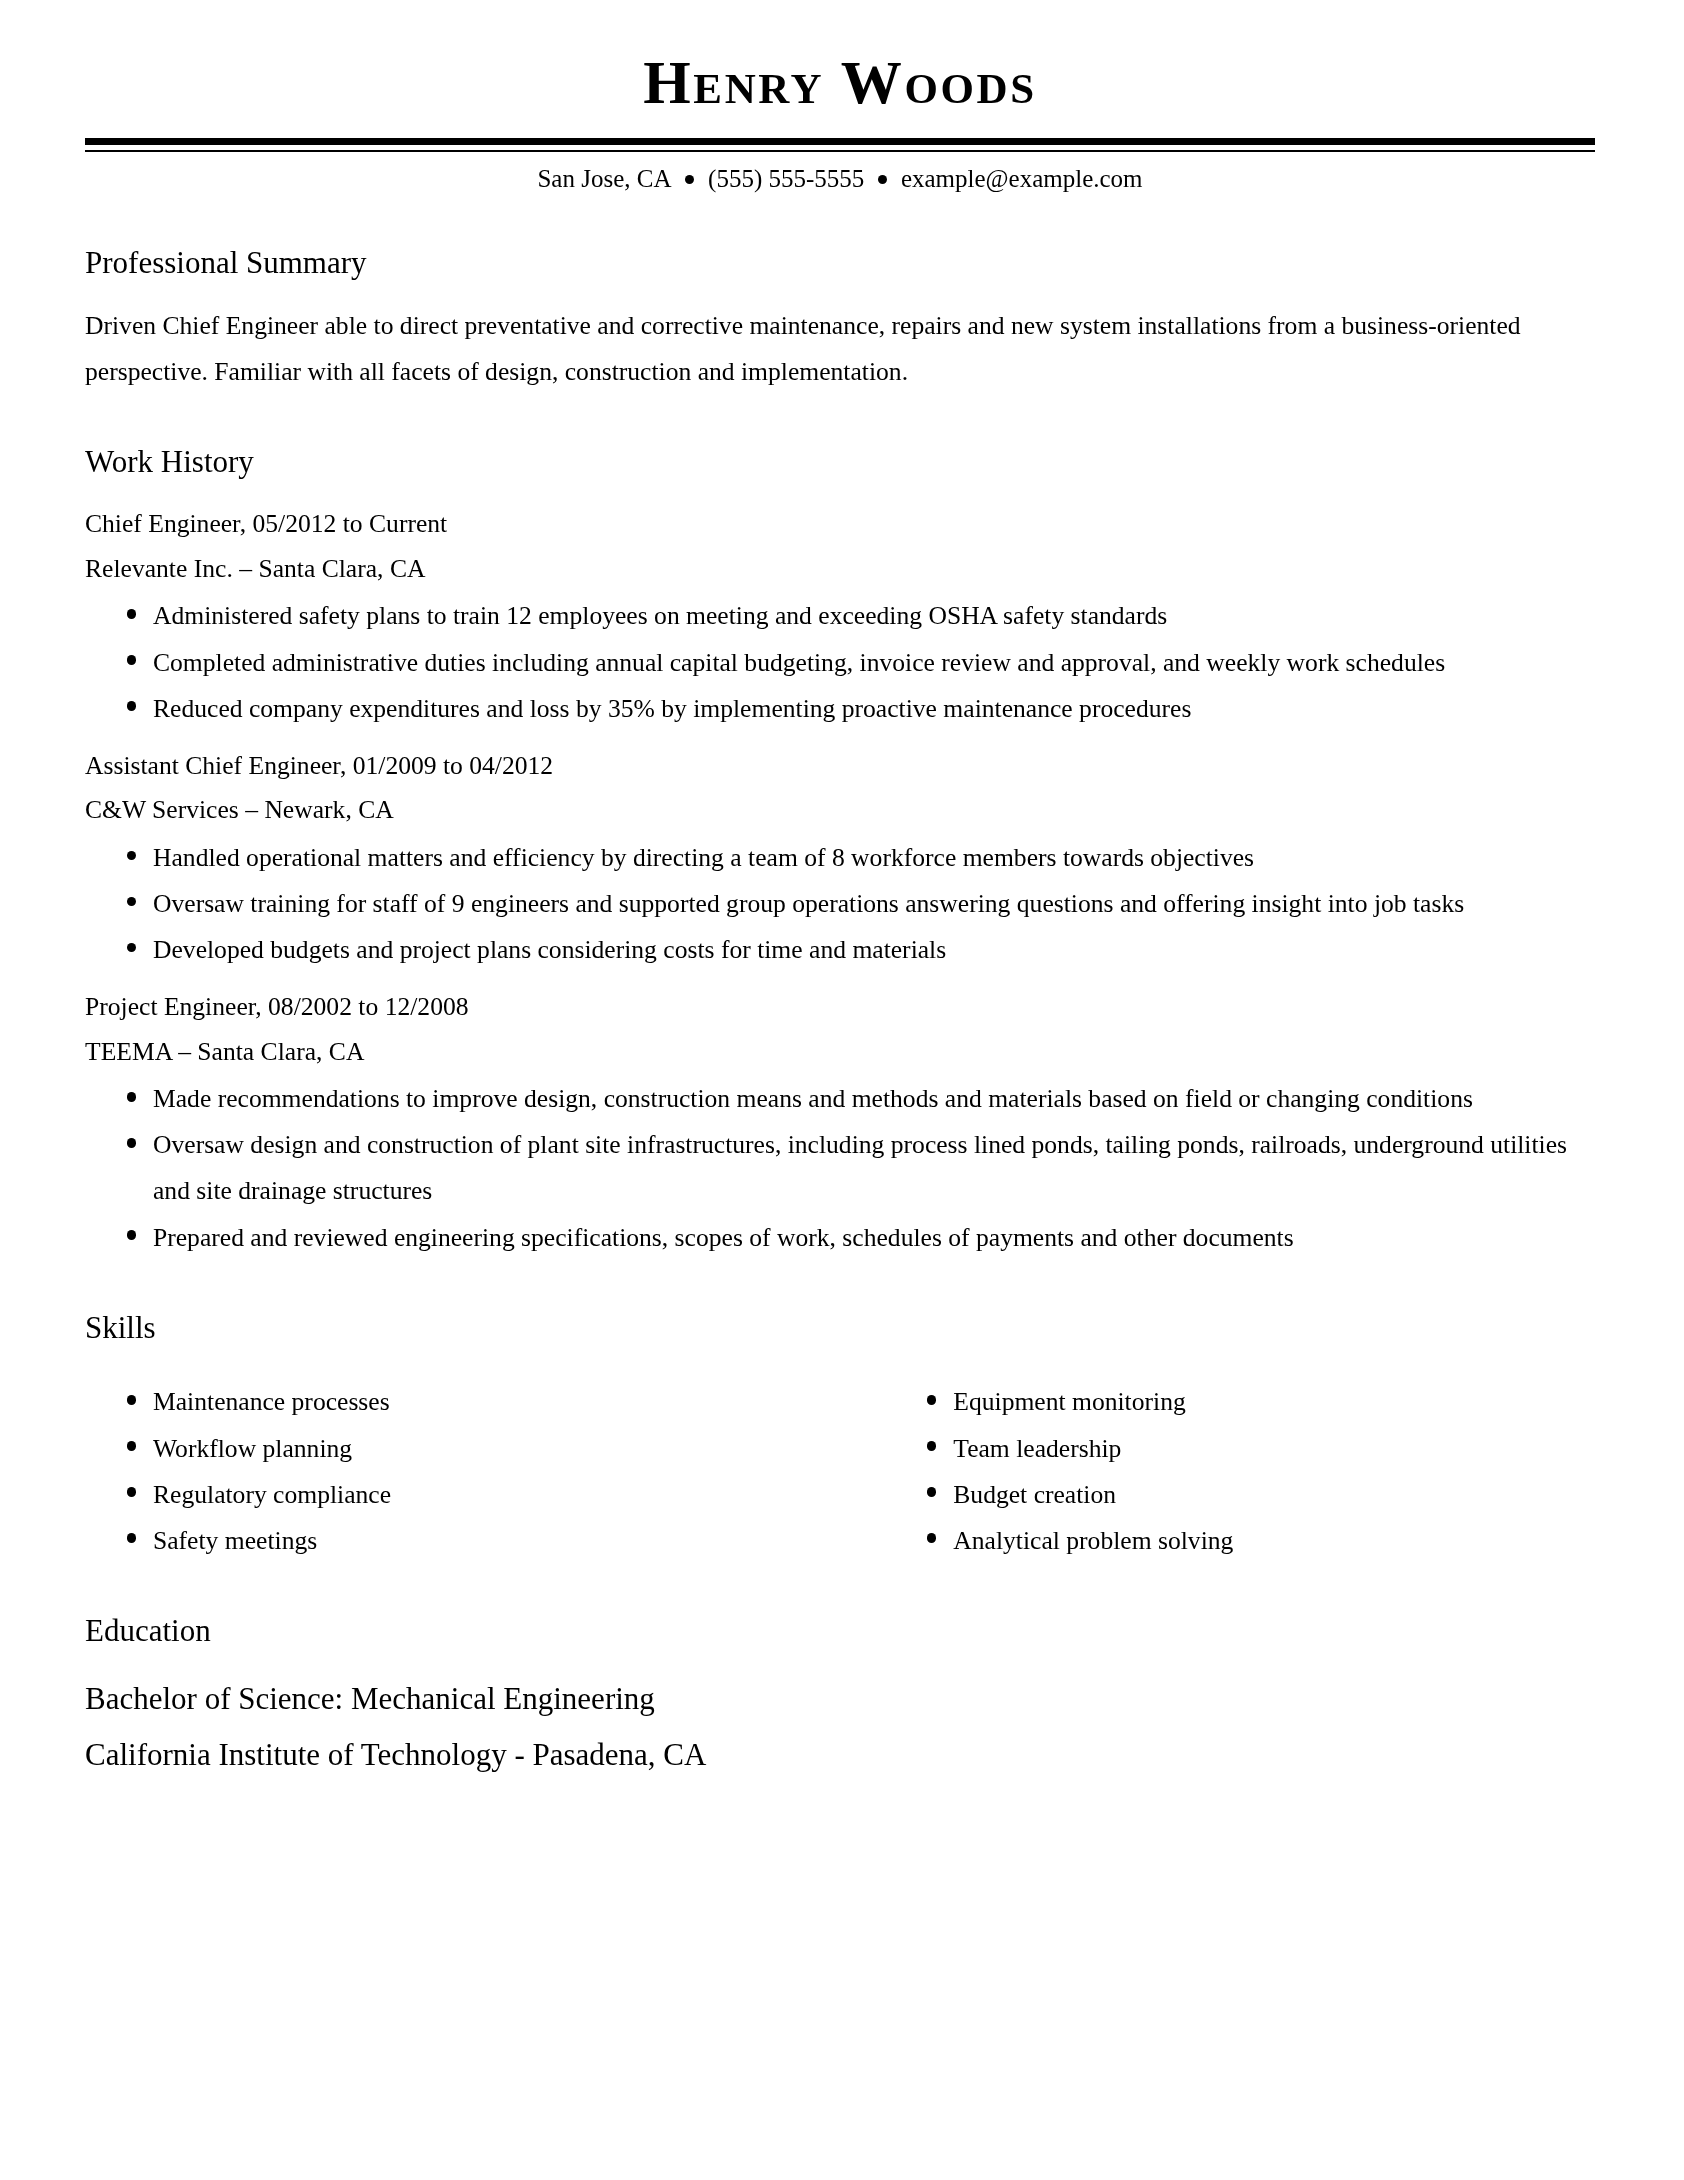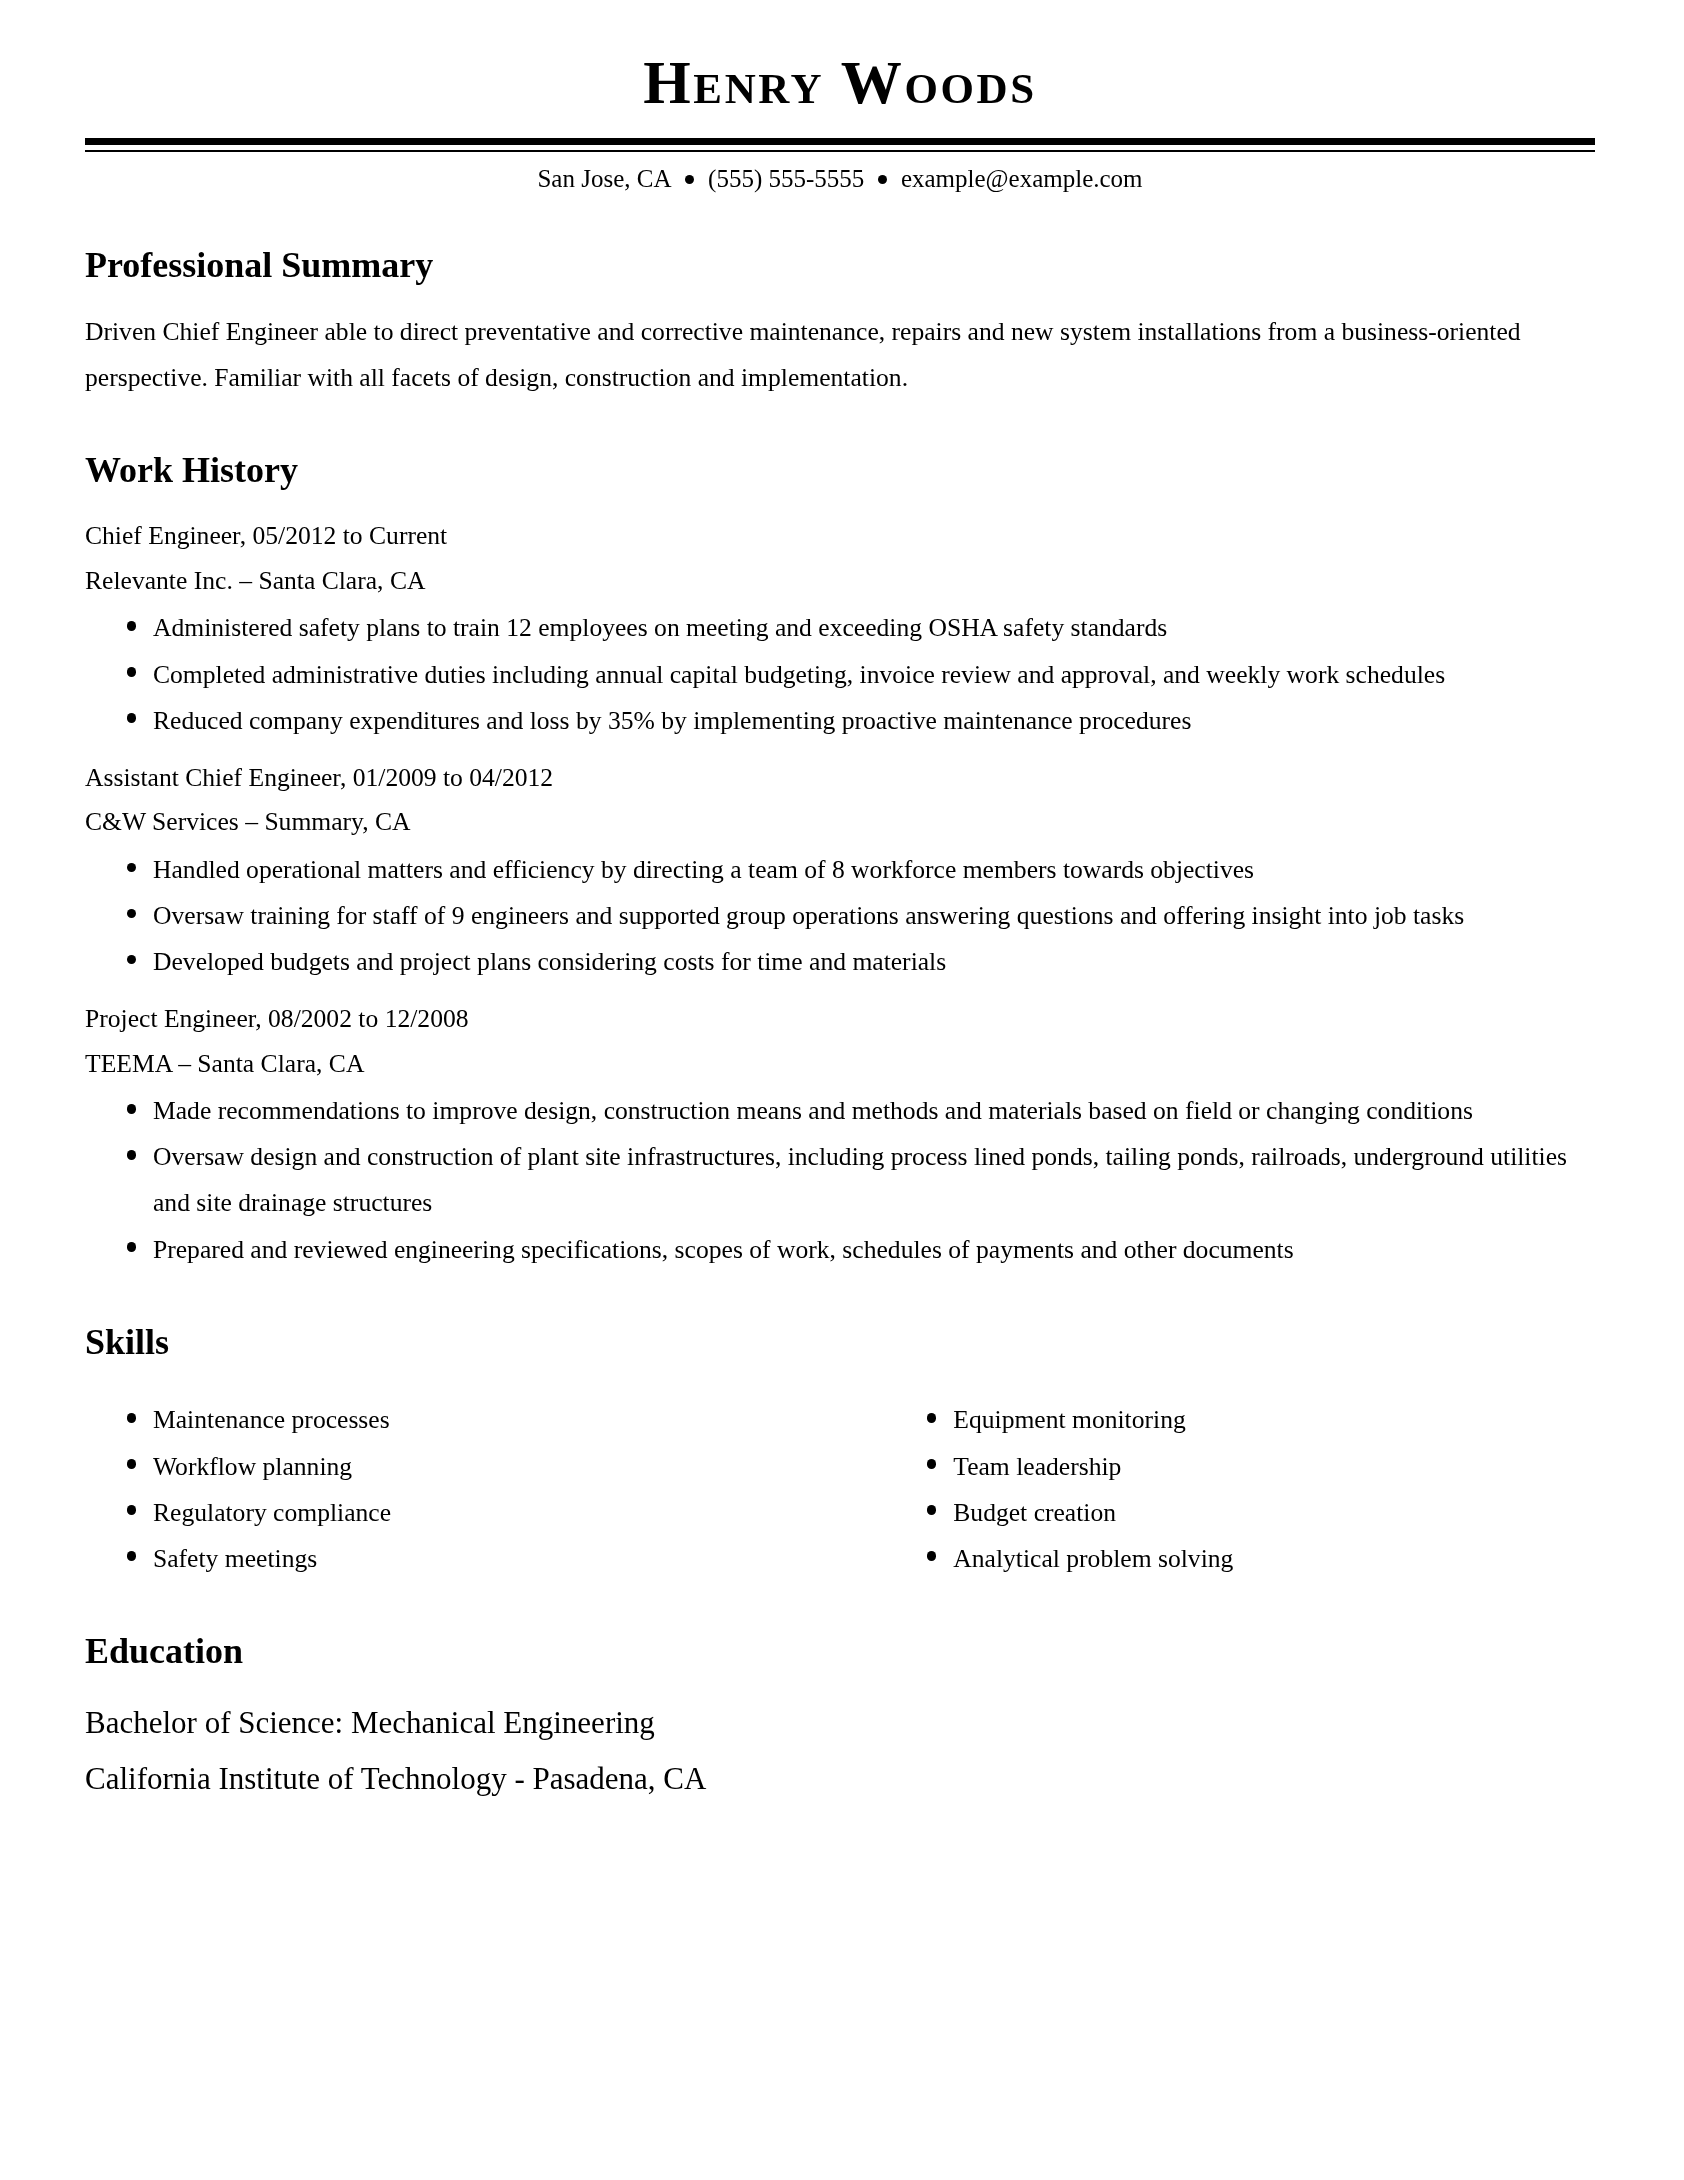--- a/index.html
+++ b/index.html
@@ -45,22 +45,22 @@
     border-radius: 50%;
     background: #000;
     margin: 0 13.6px;
     vertical-align: middle;
     position: relative;
     top: -1.7px;
   }
 
   
   h2 {
-    font-size: 36px;
-    font-weight: 700;
+    font-size: 31px;
+    font-weight: 400;
     margin-top: 48px;
     margin-bottom: 22px;
     line-height: 1.2;
   }
   .body-text {
     font-size: 25.6px;
     line-height: 1.8;
   }
   strong { font-weight: 400; }
 
@@ -127,21 +127,21 @@
       <p class="job-line"><strong>Relevante Inc.</strong><span> – Santa Clara, CA</span></p>
       <ul class="bullets">
         <li>Administered safety plans to train 12 employees on meeting and exceeding OSHA safety standards</li>
         <li>Completed administrative duties including annual capital budgeting, invoice review and approval, and weekly work schedules</li>
         <li>Reduced company expenditures and loss by 35% by implementing proactive maintenance procedures</li>
       </ul>
     </div>
 
     <div class="job">
       <p class="job-line"><strong>Assistant Chief Engineer</strong><span>, 01/2009 to 04/2012</span></p>
-      <p class="job-line"><strong>C&amp;W Services</strong><span> – Summary, CA</span></p>
+      <p class="job-line"><strong>C&amp;W Services</strong><span> – Newark, CA</span></p>
       <ul class="bullets">
         <li>Handled operational matters and efficiency by directing a team of 8 workforce members towards objectives</li>
         <li>Oversaw training for staff of 9 engineers and supported group operations answering questions and offering insight into job tasks</li>
         <li>Developed budgets and project plans considering costs for time and materials</li>
       </ul>
     </div>
 
     <div class="job">
       <p class="job-line"><strong>Project Engineer</strong><span>, 08/2002 to 12/2008</span></p>
       <p class="job-line"><strong>TEEMA</strong><span> – Santa Clara, CA</span></p>

